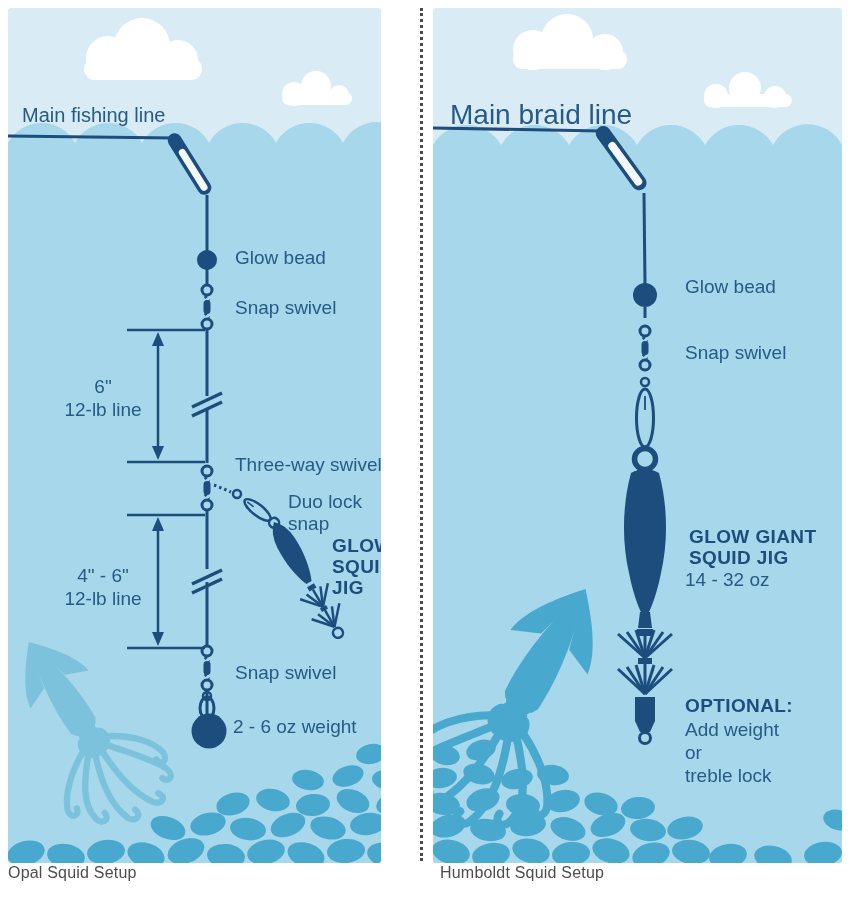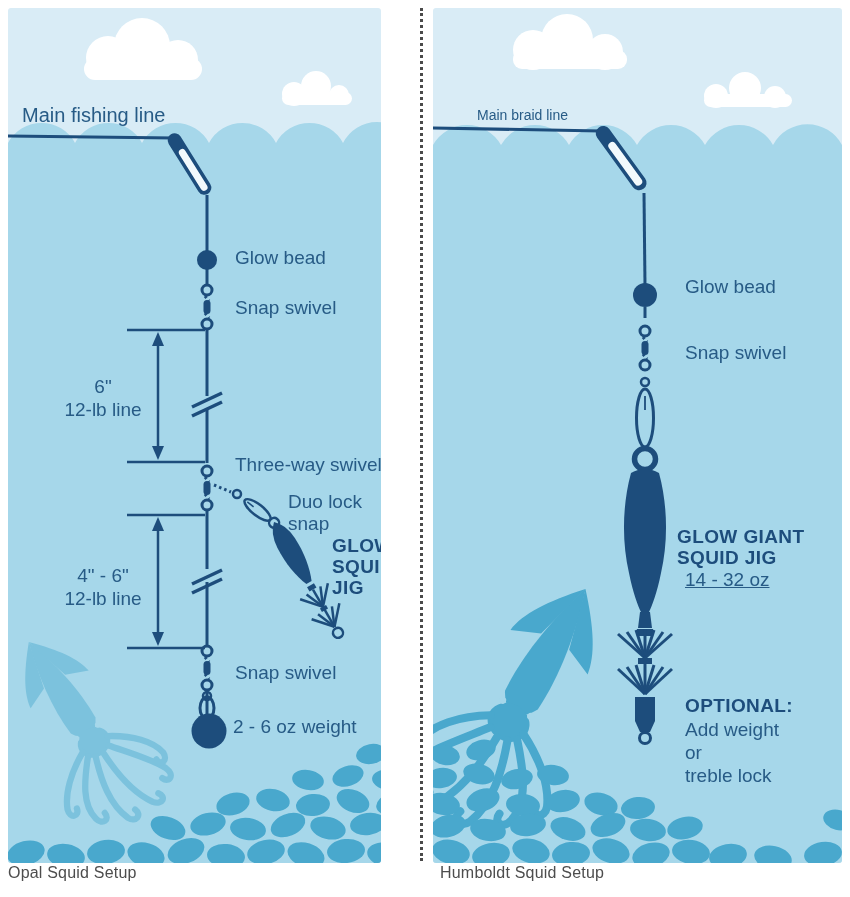--- a/index.html
+++ b/index.html
@@ -303,28 +303,28 @@
               <line x1="212" y1="686" x2="230" y2="659"></line>
             <line x1="212" y1="686" x2="239" y2="661"></line>
           </g>
           <rect x="202" y="689" width="20" height="24" fill="#1d4d7c" stroke="none"></rect>
           <polygon points="202,713 222,713 217,724 207,724" fill="#1d4d7c" stroke="none"></polygon>
           <circle cx="212" cy="730" r="5.5" stroke-width="3"></circle>
         </g>
       </g>
     </svg>
 
-    <div class="lbl" style="left:44px;top:96px;font-size:14px;">Main braid line</div>
+    <div class="lbl" style="left:17px;top:96px;font-size:28px;">Main braid line</div>
     <div class="lbl" style="left:252px;top:268px;">Glow bead</div>
     <div class="lbl" style="left:252px;top:334px;">Snap swivel</div>
-    <div class="lbl bold" style="left:244px;top:518px;">
+    <div class="lbl bold" style="left:256px;top:518px;">
       <div>GLOW GIANT</div>
       <div>SQUID JIG</div>
     </div>
-    <div class="lbl" style="left:252px;top:561px;text-decoration:underline;">14 - 32 oz</div>
+    <div class="lbl" style="left:252px;top:561px;">14 - 32 oz</div>
     <div class="lbl bold" style="left:252px;top:687px;">OPTIONAL:</div>
     <div class="lbl" style="left:252px;top:710px;line-height:23px;">
       <div>Add weight</div>
       <div>or</div>
       <div>treble lock</div>
     </div>
   </div>
 
   <div class="divider"></div>
   <div class="caption" style="left:8px;">Opal Squid Setup</div>

